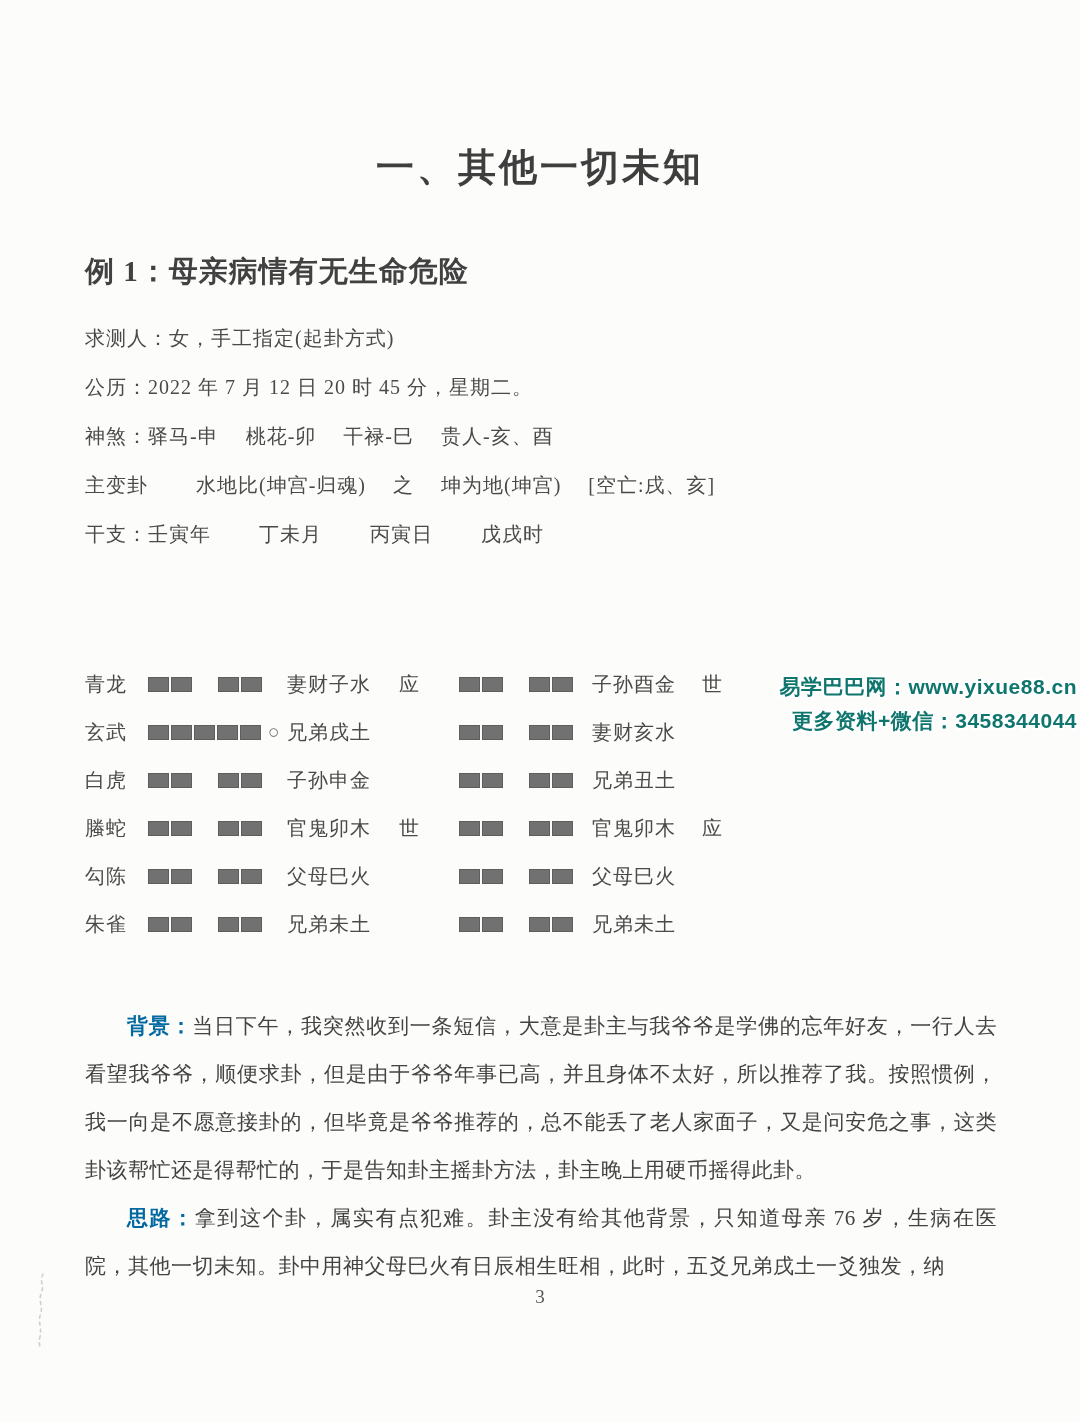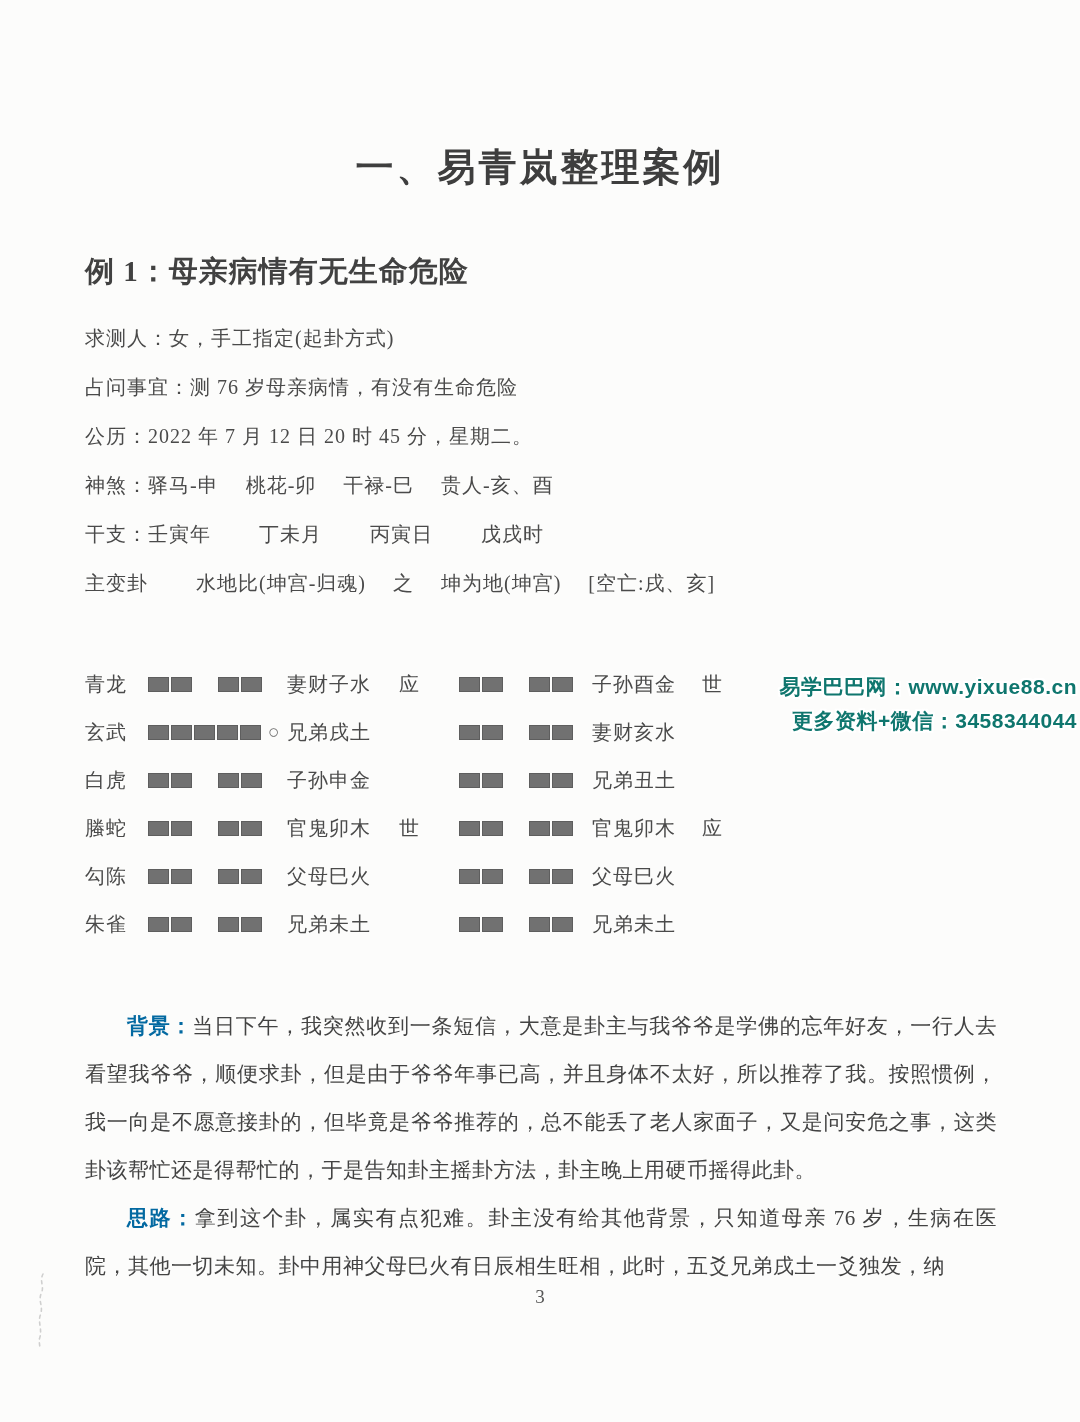--- a/index.html
+++ b/index.html
@@ -72,31 +72,30 @@
   .margin-smudge{
     position:absolute;left:33px;top:1272px;width:16px;height:78px;
     opacity:0.45;pointer-events:none;
   }
 </style>
 </head>
 <body>
 
 <div class="page">
 
-  <h1 class="doc-title">一、易青岚整理案例</h1>
+  <h1 class="doc-title">一、其他一切未知</h1>
 
   <h2 class="section-title">例 1：母亲病情有无生命危险</h2>
 
   <div class="info-block">
     <div class="info-line">求测人：女，手工指定(起卦方式)</div>
-    <div class="info-line">占问事宜：测 76 岁母亲病情，有没有生命危险</div>
     <div class="info-line">公历：2022 年 7 月 12 日 20 时 45 分，星期二。</div>
     <div class="info-line">神煞：驿马-申　 桃花-卯　 干禄-巳　 贵人-亥、酉</div>
+    <div class="info-line">主变卦　　 水地比(坤宫-归魂)　 之　 坤为地(坤宫)　 [空亡:戌、亥]</div>
     <div class="info-line">干支：壬寅年　　 丁未月　　 丙寅日　　 戊戌时</div>
-    <div class="info-line">主变卦　　 水地比(坤宫-归魂)　 之　 坤为地(坤宫)　 [空亡:戌、亥]</div>
   </div>
 
   <div class="hex-rows">
       <div class="hx-row">
         <span class="god">青龙</span>
         <span class="yao">
           <i class="blk"></i>
           <i class="blk"></i>
           <i class="bgap"></i>
           <i class="blk"></i>

